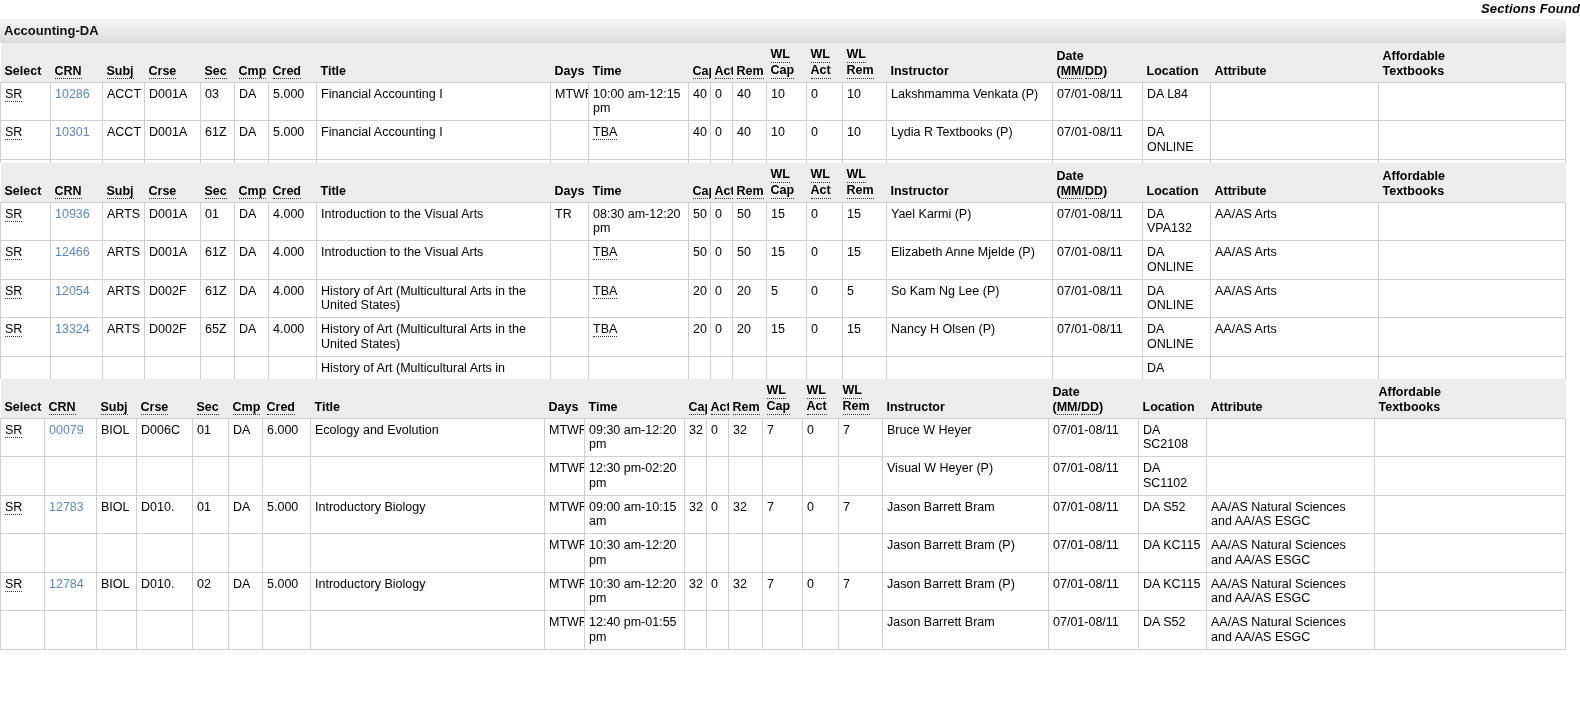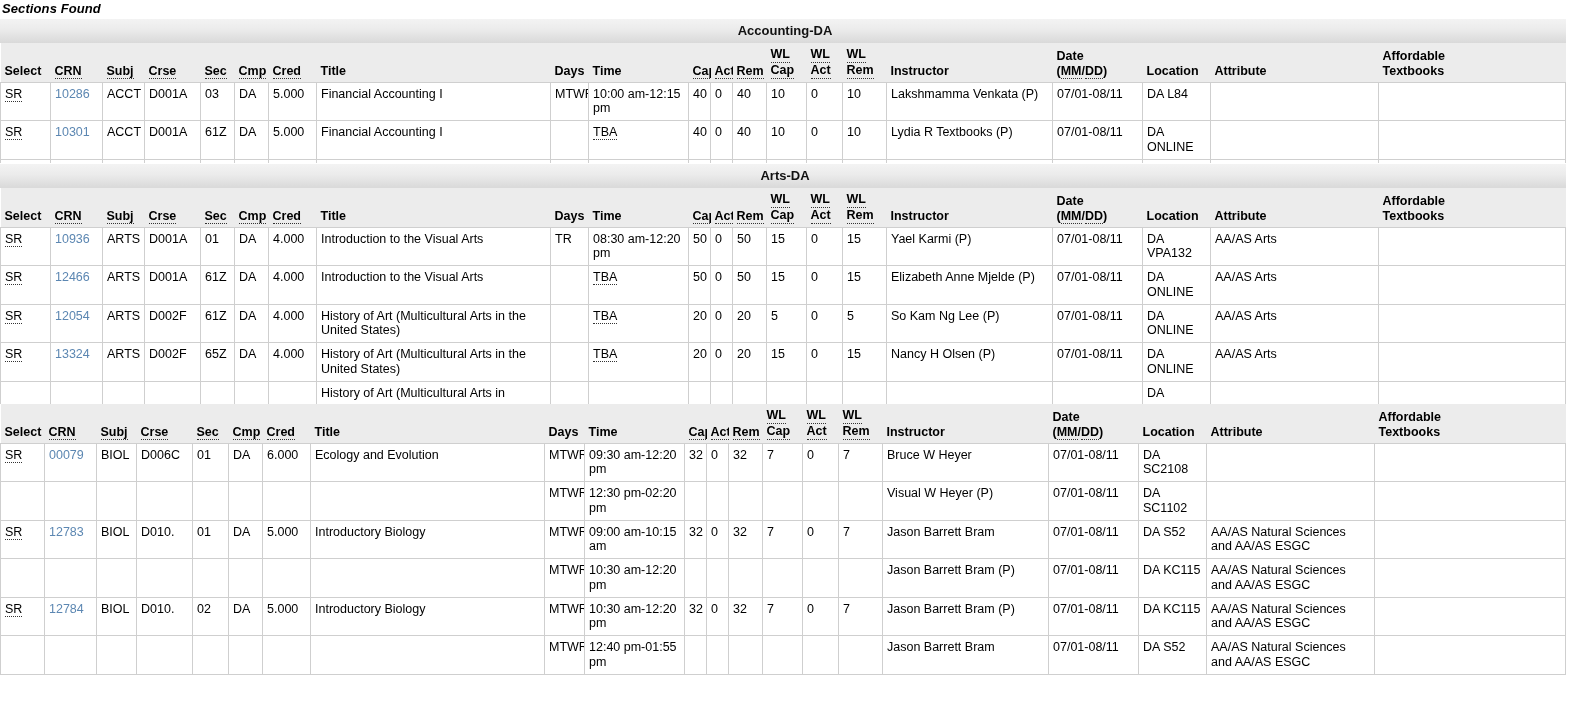--- a/index.html
+++ b/index.html
@@ -14,34 +14,34 @@
     color: #000000;
   }
   .page { width: 1580px; height: 719px; position: relative; overflow: hidden; }
 
   .sections-found {
     font-weight: bold;
     font-style: italic;
     font-size: 13px;
     padding: 1px 0 2px 2px;
     letter-spacing: 0.1px;
+    text-align: right;
   }
 
   .section-block { width: 1566px; }
 
   .section-header {
     background: linear-gradient(to bottom, #f3f3f3 0%, #ebebeb 45%, #d9d9d9 100%);
     border-top: 1px solid #ffffff;
     font-weight: bold;
     font-size: 13px;
     padding: 4px 0 5px 4px;
     color: #111111;
     width: 1566px;
     box-sizing: border-box;
-    text-align: center;
   }
 
   .tbl-wrap { width: 1566px; overflow: hidden; background:#fff; }
 
   table.sections {
     border-collapse: collapse;
     table-layout: fixed;
     width: 1566px;
     background: #ffffff;
   }
@@ -226,21 +226,20 @@
                 <td></td>
                 <td></td>
                 <td></td>
                 <td></td>
               </tr>
             </tbody>
           </table>
         </div>
       </div>
       <div class="section-block">
-        <div class="section-header">Arts-DA</div>
         <div class="tbl-wrap" style="height: 216px;">
           <table class="sections">
             <colgroup>
               <col style="width: 50px;">
               <col style="width: 52px;">
               <col style="width: 42px;">
               <col style="width: 56px;">
               <col style="width: 34px;">
               <col style="width: 34px;">
               <col style="width: 48px;">

